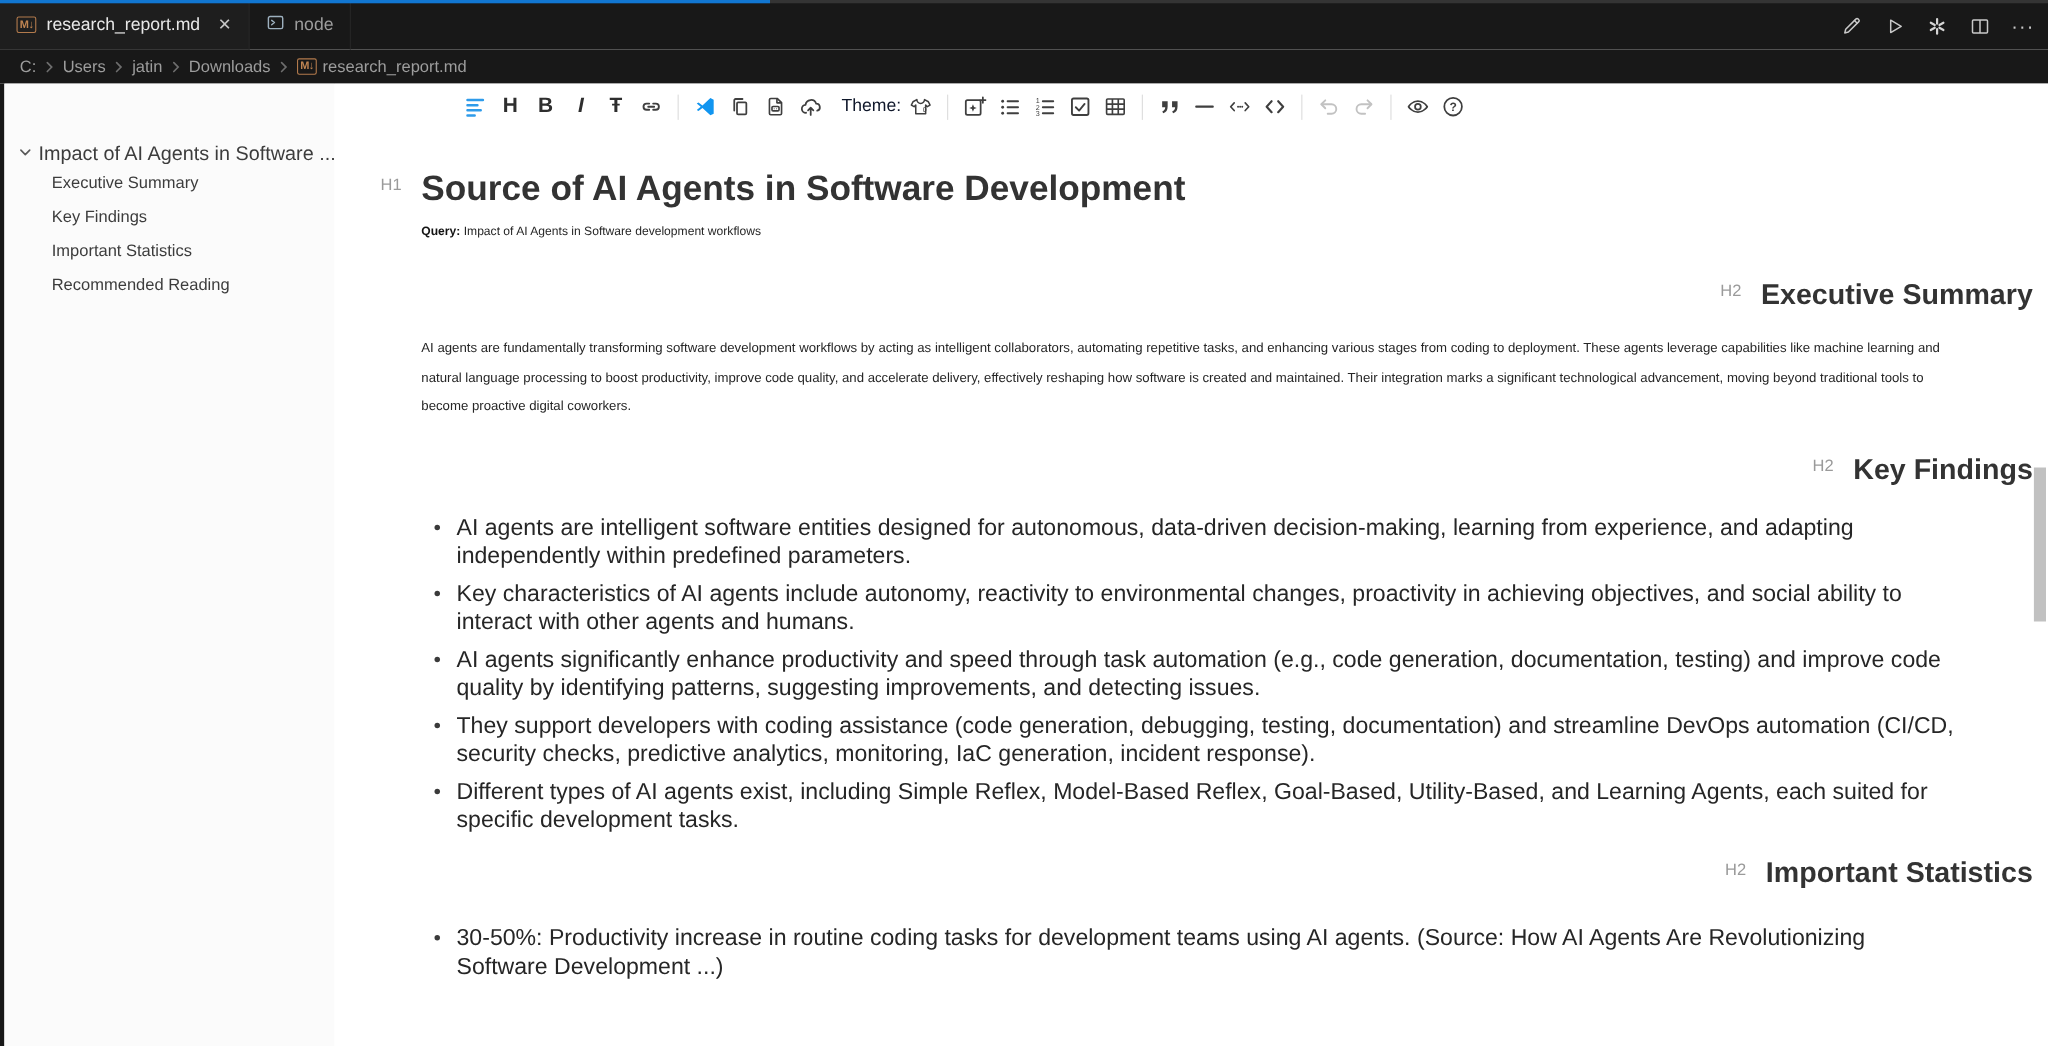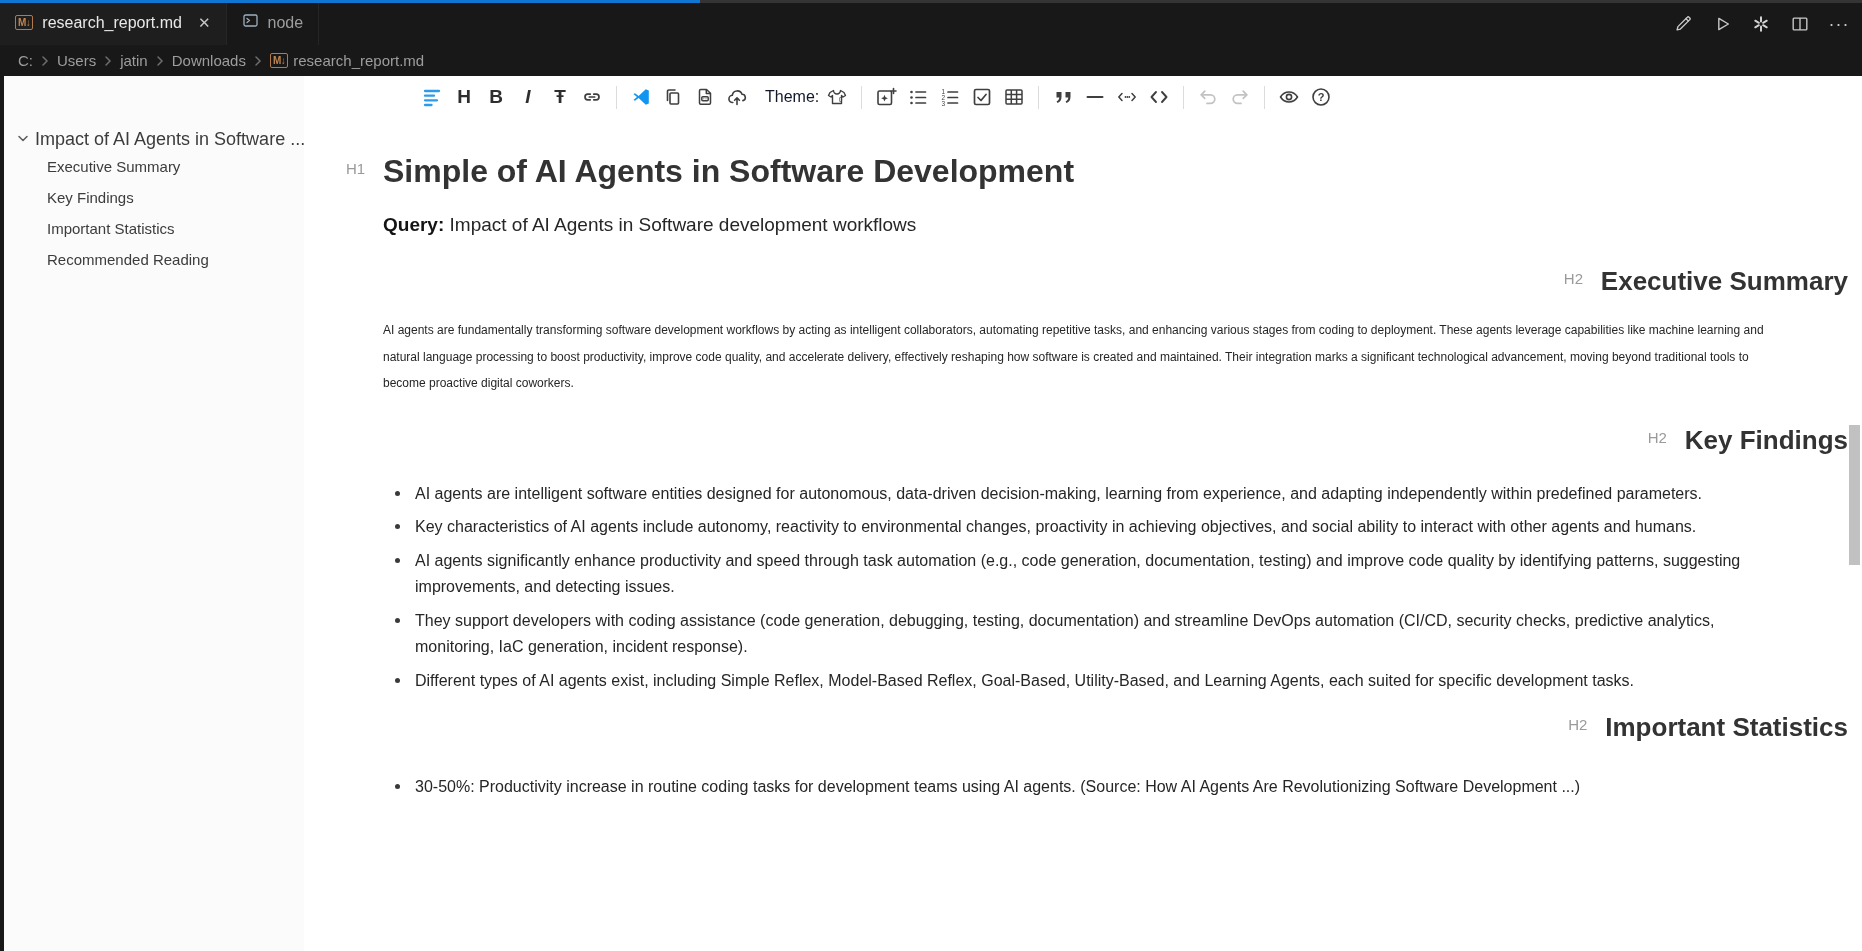--- a/index.html
+++ b/index.html
@@ -56,26 +56,26 @@
   .content { position:absolute; left:0; top:42px; right:14px; bottom:0; overflow:hidden; }
   .hrow { display:flex; align-items:flex-start; }
   .gutter { flex:0 0 37px; margin-left:42px; color:#9a9a9a; font-size:15px; }
   .g1 { padding-top:9px; }
   .g2 { padding-top:6px; }
   h1 { margin:0; font-size:32px; line-height:40px; font-weight:bold; color:#333; }
   h2 { margin:0; font-size:26px; line-height:34px; font-weight:bold; color:#333; }
   .h1row { margin-top:33px; }
   .h2row { margin-top:26px;justify-content:flex-end; }
   .h2row.stats { margin-top:16px; }
-  .query { margin:21px 68px 0 79px; font-size:19px; line-height:26px; color:#262626; }
+  .query { margin:7px 68px 0 79px; font-size:11px; line-height:26px; color:#262626; }
   .query b { color:#141414; }
   p.body { margin:19px 68px 0 79px; font-size:12px; line-height:26.5px; color:#262626; }
   ul.bullets { margin:24px 68px 0 79px; padding:0; list-style:none; }
   ul.bullets.stats-list { margin-top:30px; }
-  ul.bullets li { position:relative; padding-left:32px; font-size:16px; line-height:26.5px; color:#262626; margin-bottom:7px; }
+  ul.bullets li { position:relative; padding-left:32px; font-size:21px; line-height:26.5px; color:#262626; margin-bottom:7px; }
   ul.bullets li::before { content:""; position:absolute; left:12px; top:10px; width:5px; height:5px; border-radius:50%; background:#3a3a3a; }
 
   .vscroll-thumb { position:absolute; right:2px; top:349px; width:11px; height:140px; background:#c1c1c1; cursor:pointer; }
 </style>
 </head>
 <body>
 
 <div class="titlebar">
   <div class="top-accent"></div>
   <div class="top-rest"></div>
@@ -316,21 +316,21 @@
         <circle cx="11" cy="11" r="8"></circle>
         <text x="11" y="15" font-size="11" font-weight="bold" text-anchor="middle" fill="currentColor" stroke="none" font-family="Liberation Sans, sans-serif">?</text>
       </svg>
     </button>
   </div>
 
   <div class="content">
 
     <div class="hrow h1row">
       <span class="gutter g1">H1</span>
-      <h1>Simple of AI Agents in Software Development</h1>
+      <h1>Source of AI Agents in Software Development</h1>
     </div>
 
     <p class="query"><b>Query:</b> <span>Impact of AI Agents in Software development workflows</span></p>
 
     <div class="hrow h2row">
       <span class="gutter g2">H2</span>
       <h2>Executive Summary</h2>
     </div>
     <p class="body">AI agents are fundamentally transforming software development workflows by acting as intelligent collaborators, automating repetitive tasks, and enhancing various stages from coding to deployment. These agents leverage capabilities like machine learning and natural language processing to boost productivity, improve code quality, and accelerate delivery, effectively reshaping how software is created and maintained. Their integration marks a significant technological advancement, moving beyond traditional tools to become proactive digital coworkers.</p>
 

